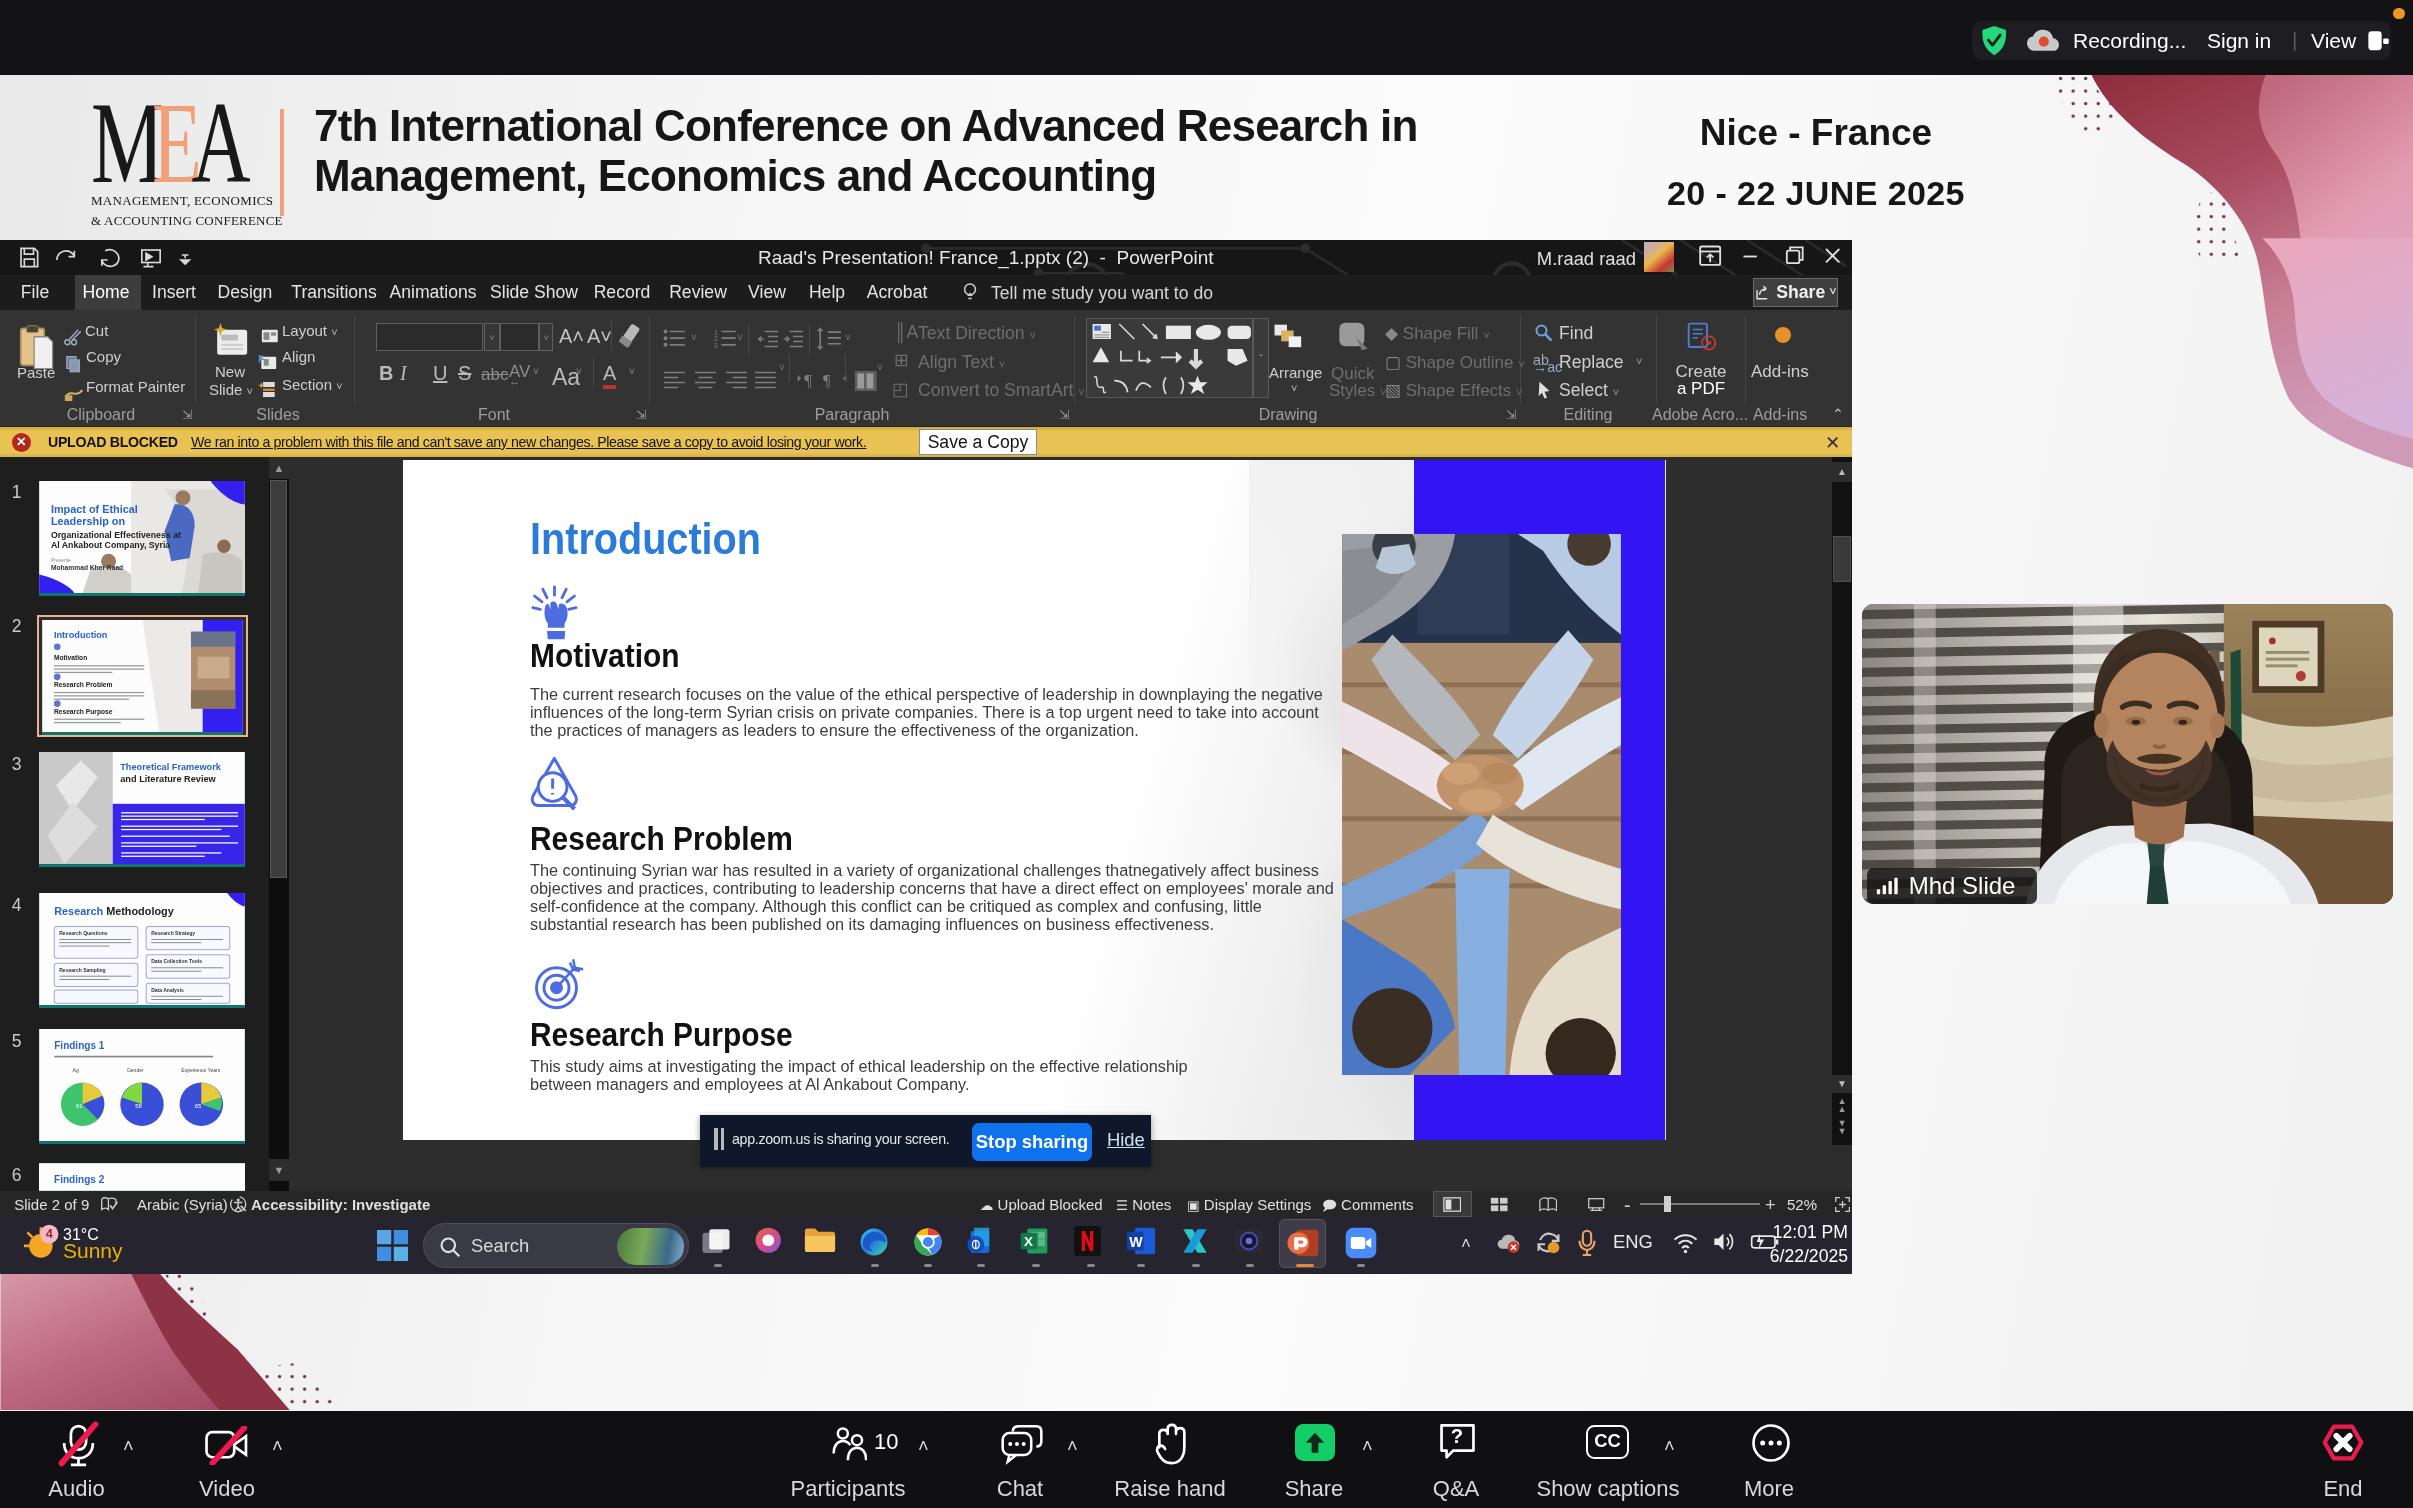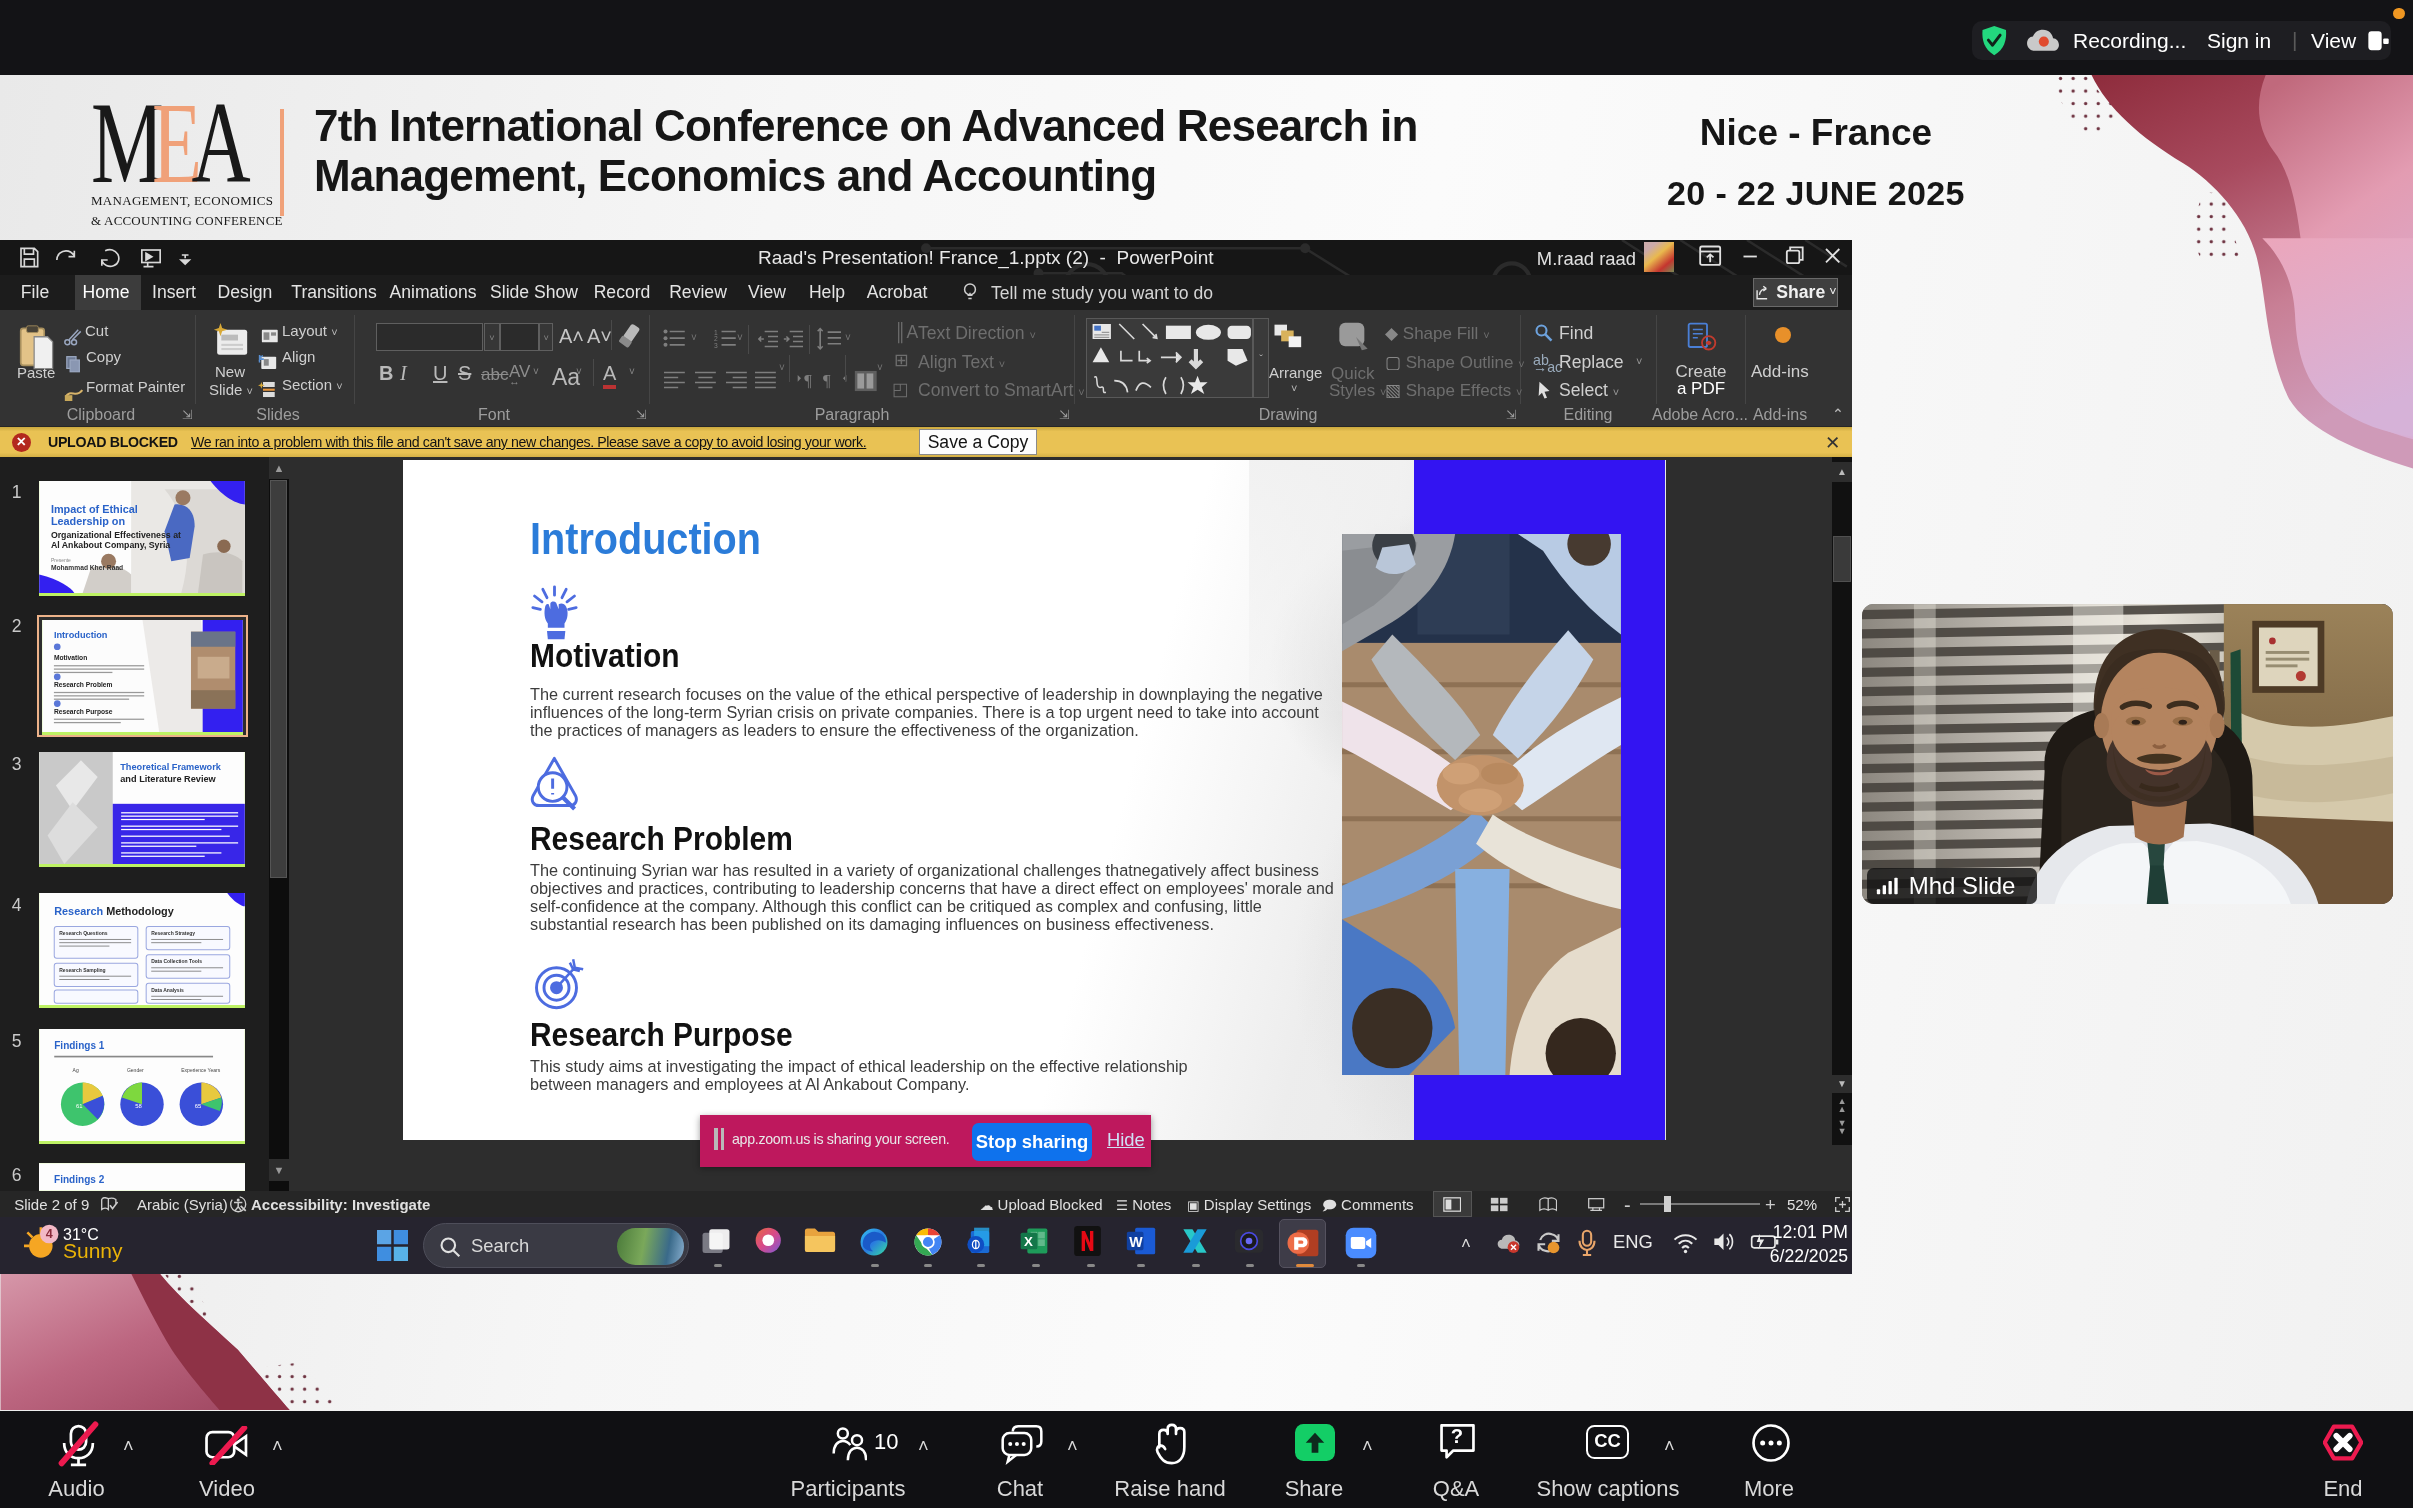--- a/index.html
+++ b/index.html
@@ -33,21 +33,21 @@
 #mainarea { left:0; top:217px; width:1852px; height:734px; background:#2d2d2d; }
 #thumbs { left:0; top:0; width:269px; height:734px; background:#1e1e1e; }
 #tscroll { left:269px; top:0; width:20px; height:734px; background:#0d0d0d; }
 #slide { left:403px; top:3.4px; width:1263px; height:680px; background:#ffffff; overflow:hidden; }
 #notes { left:289px; top:688px; width:1563px; height:46px; background:#222222; }
 
 #statbar { left:0; top:951px; width:1852px; height:26px; background:#262626; color:#e0e0e0; font-size:15px; }
 
 #taskbar { left:0; top:977px; width:1852px; height:57px; background:#26242f; color:#fff; }
 .tnum { position:absolute; left:11.7px; font-size:17.6px; color:#c9c9c9; }
-.thumb { position:absolute; background:#bef264; overflow:hidden; }
+.thumb { position:absolute; background:#0f766e; overflow:hidden; }
 .tico { position:absolute; top:9.2px; }
 
 #video { left:1862px; top:604px; width:531px; height:300px; border-radius:11.7px; overflow:hidden; background:#777; }
 
 #toolbar { left:0; top:1411px; width:2413px; height:97px; background:#101013; color:#fff; }
 .tblabel { position:absolute; top:65px; width:168px; text-align:center; font-size:22px; color:#d9d9d9; }
 </style>
 </head>
 <body>
 <div id="stage">
@@ -671,21 +671,21 @@
             <circle cx="28" cy="38" r="24"></circle>
             <circle cx="28" cy="38" r="15"></circle>
             <circle cx="28" cy="38" r="6" fill="#4d6ce0"></circle>
             <path d="M28 38 L48 16 M44 8 L48 16 L56 18 M48 4 L50 14 L60 16" stroke-width="3"></path>
           </g>
         </svg>
         <div class="abs" style="left:127px;top:555px;color:#111;font-size:34px;font-weight:bold;transform:scaleX(0.88);transform-origin:left top">Research Purpose</div>
         <div class="abs" style="left:127px;top:597px;width:721px;color:#3c3c3c;font-size:16.3px;line-height:18px">This study aims at investigating the impact of ethical leadership on the effective relationship between managers and employees at Al Ankabout Company.</div>
       </div>
 
-      <div class="abs" style="left:700px;top:658px;width:451px;height:52px;background:#be185d;box-shadow:0 1.7px 6.7px rgba(0,0,0,0.4);z-index:30">
+      <div class="abs" style="left:700px;top:658px;width:451px;height:52px;background:#0f172a;box-shadow:0 1.7px 6.7px rgba(0,0,0,0.4);z-index:30">
         <div class="abs" style="left:14.2px;top:13.4px;width:3.4px;height:22px;background:#b9b9b9"></div>
         <div class="abs" style="left:21px;top:13.4px;width:3.4px;height:22px;background:#b9b9b9"></div>
         <div class="abs" style="left:32px;top:16px;color:#e8e8e8;font-size:14.2px;letter-spacing:-0.3px">app.zoom.us is sharing your screen.</div>
         <div class="abs" style="left:272px;top:7.5px;width:120px;height:38px;background:#0e72ed;border-radius:6.7px;color:#fff;font-size:18.4px;font-weight:bold;text-align:center;line-height:38px">Stop sharing</div>
         <div class="abs" style="left:407px;top:14.2px;color:#cfe0f5;font-size:18.4px;text-decoration:underline">Hide</div>
       </div>
       <div class="abs" style="left:1832px;top:0;width:20px;height:688px;background:#111">
         <div class="abs" style="left:0;top:5px;width:20px;height:20px;background:#2d2d2d;color:#bbb;font-size:10px;text-align:center;line-height:20px">▲</div>
         <div class="abs" style="left:0.8px;top:79px;width:18.4px;height:46px;background:#3a3a3a;border:0.8px solid #505050"></div>
         <div class="abs" style="left:0;top:618px;width:20px;height:18.4px;background:#2d2d2d;color:#bbb;font-size:10px;text-align:center;line-height:18.4px">▼</div>

